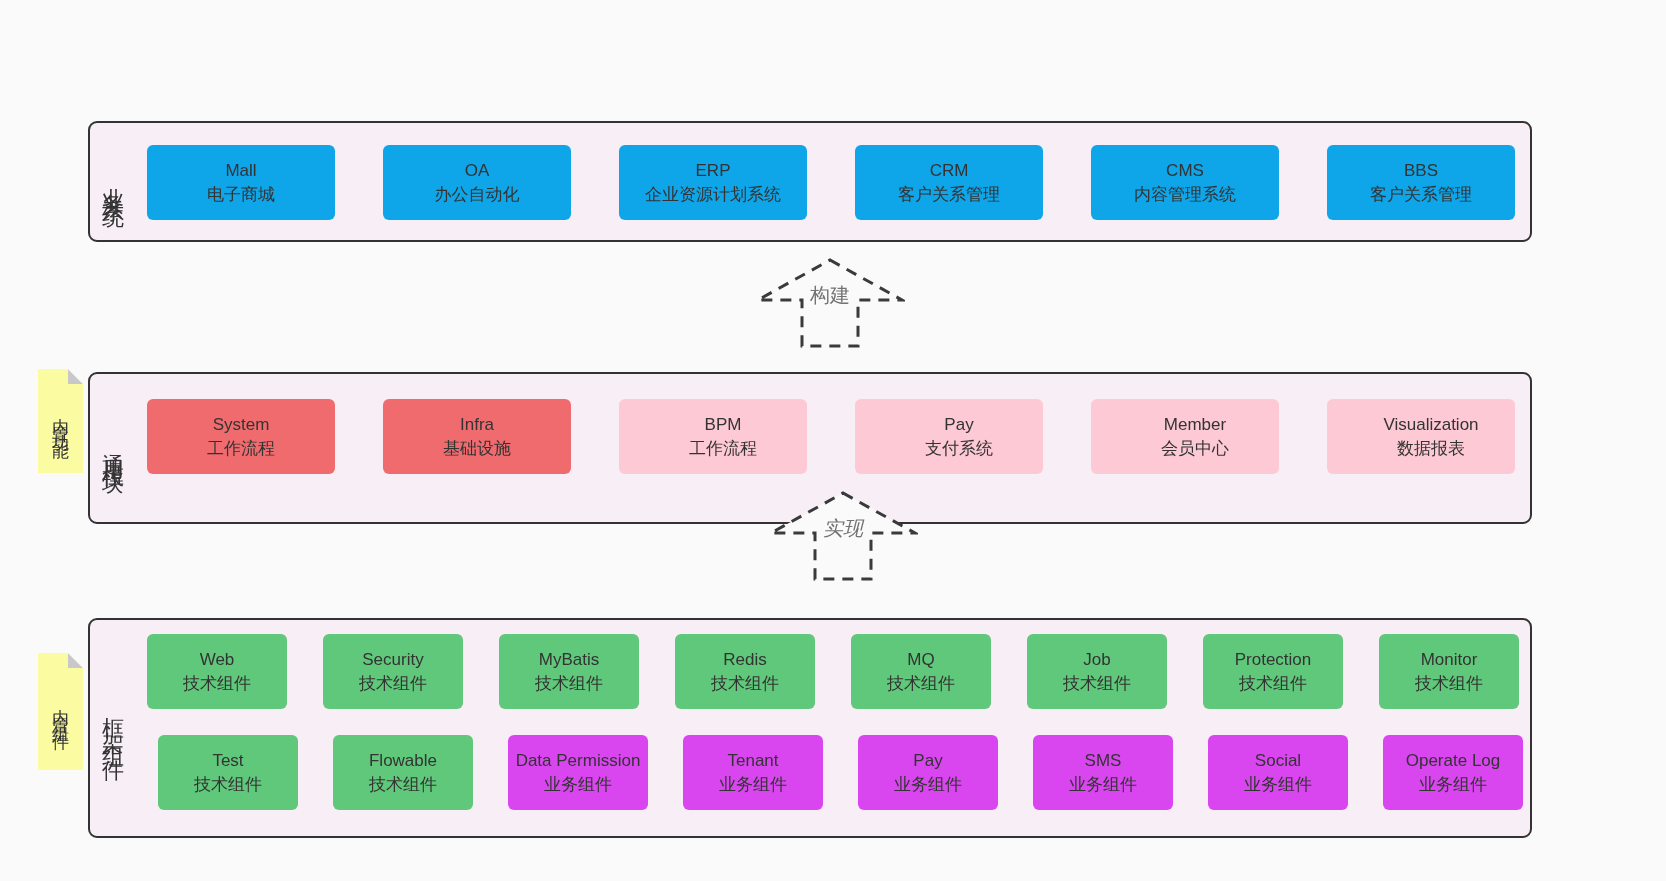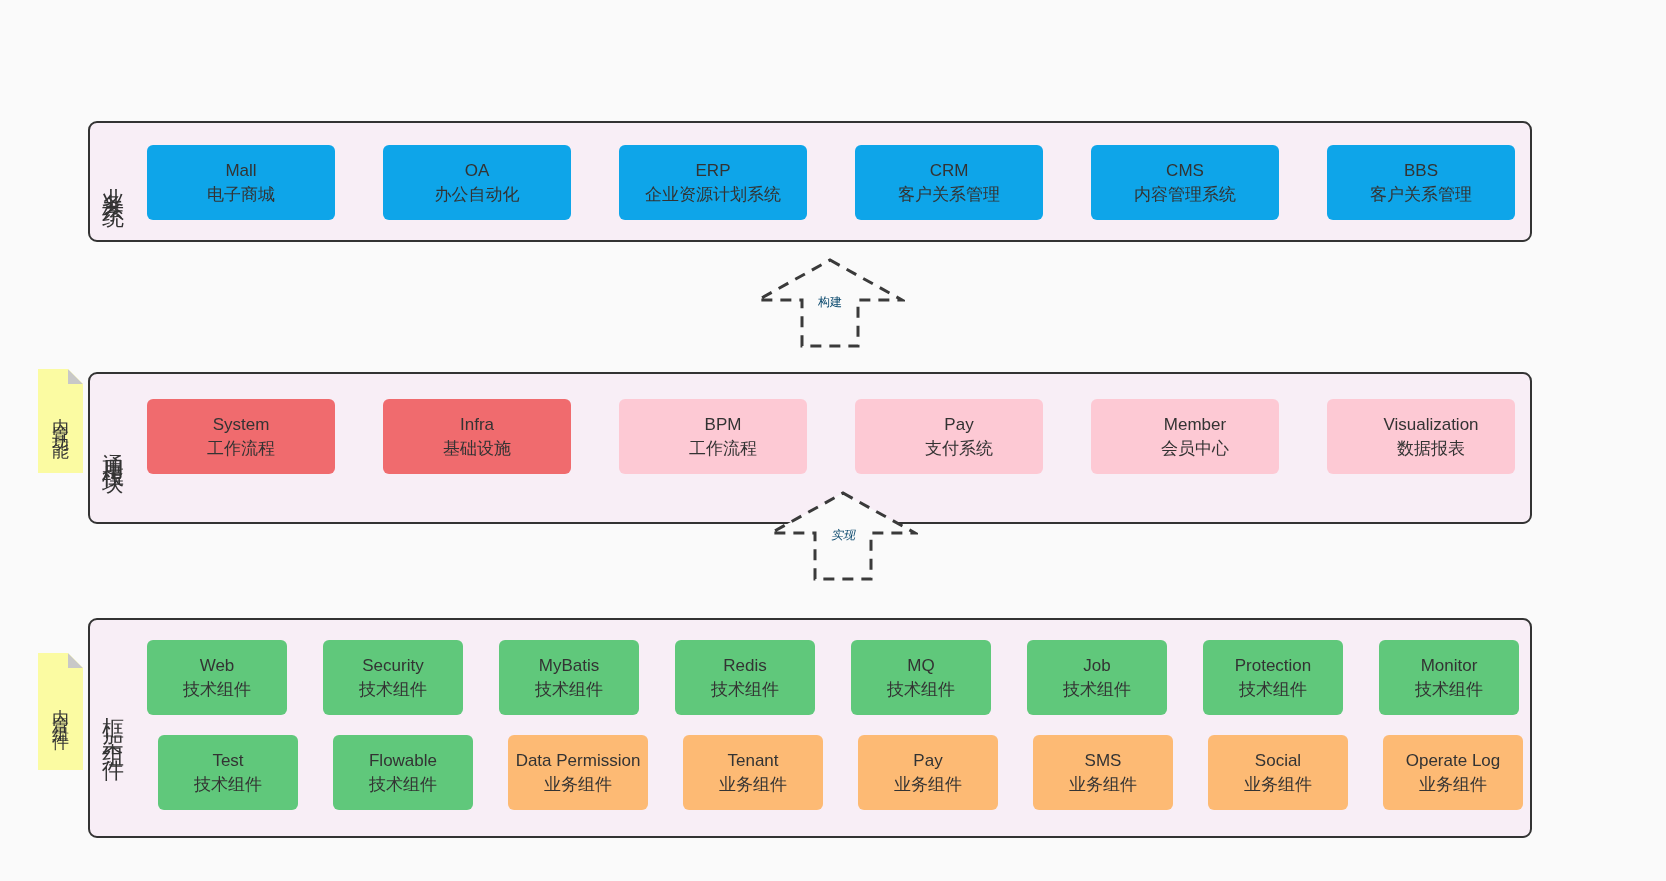--- a/index.html
+++ b/index.html
@@ -36,40 +36,40 @@
   }
   .layer-3 .layer-label { letter-spacing:14px; }
   .box-row {
     position:absolute;
     display:flex;
   }
   .row-wide { left:57px; gap:48px; }
   .row-narrow { left:57px; gap:35px; }
   .layer-1 .row-wide { top:22px; }
   .layer-2 .row-wide { top:25px; }
-  .row-c1 { top:20px;gap:36px; }
+  .row-c1 { top:14px;gap:36px; }
   .row-c2 { top:115px;margin-left:11px; }
   .box {
     width:188px; height:75px;
     border-radius:6px;
     display:flex;
     flex-direction:column;
     align-items:center;
     justify-content:center;
     text-align:center;
     font-size:17px;
     line-height:24px;
     color:#333;
   }
   .box-sm { width:140px; }
   .blue  { background:#0ea5e9; }
   .red   { background:#f06b6e; }
   .pink  { background:#fdc9d4;padding-left:20px; }
   .green { background:#60c87b; }
-  .lgreen{ background:#fdba74; }
+  .lgreen{ background:#d946ef; }
   .box-name, .box-desc { display:block; max-width:100%; }
   .sticky {
     position:absolute;
     left:38px;
     width:45px;
     background:#fbfba2;
     clip-path:polygon(0 0, calc(100% - 15px) 0, 100% 15px, 100% 100%, 0 100%);
     display:flex;
     align-items:center;
     justify-content:center;
@@ -93,26 +93,26 @@
   }
   .arrow {
     position:absolute;
     width:150px; height:92px;
   }
   .arrow-1 { left:755px; top:257px; }
   .arrow-2 { left:768px; top:490px;font-style:italic; }
   .arrow svg { display:block; }
   .arrow-label {
     position:absolute;
-    left:50%; top:36px;
+    left:50%; top:24px;
     transform:translateX(-50%);
     background:#fafafa;
-    font-size:12px;
+    font-size:20px;
     padding:1px 3px;
-    color:#0c4a6e;
+    color:#737373;
     white-space:nowrap;
   }
 </style>
 </head>
 <body>
 
 <div class="layer layer-1">
   <div class="layer-label">业务系统</div>
   <div class="box-row row-wide">
     <div class="box blue">

